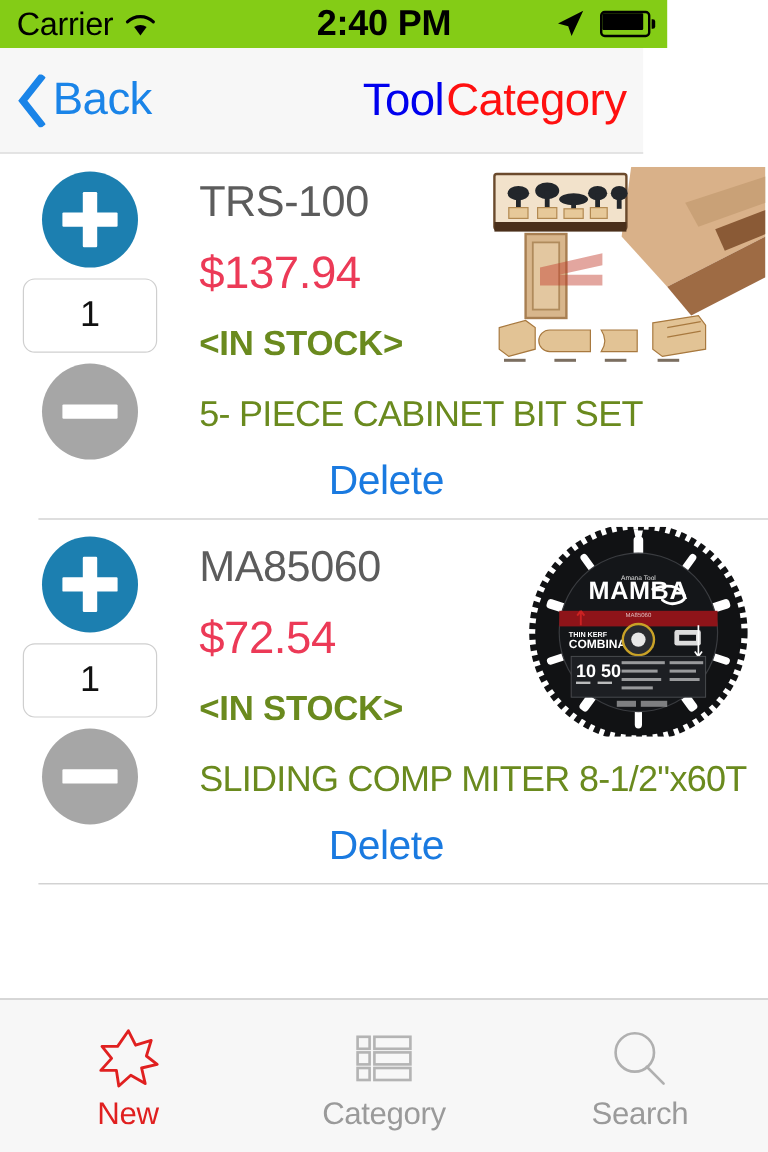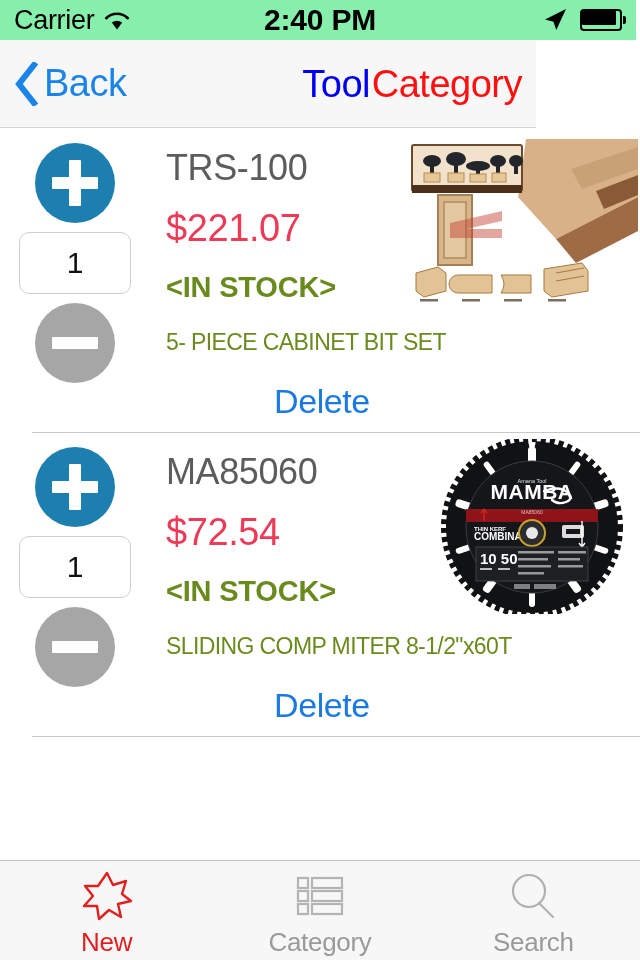--- a/index.html
+++ b/index.html
@@ -6,22 +6,22 @@
   html, body {
     width:640px; height:960px;
     background:#ffffff;
     font-family:"Liberation Sans", sans-serif;
     overflow:hidden;
   }
   #app { position:relative; width:640px; height:960px; background:#fff; }
 
   
   .statusbar{
-    position:absolute; top:0; left:0; width:636px; height:40px;
-    background:#86efac;
+    position:absolute; top:0; left:0; width:556px; height:40px;
+    background:#84cc16;
     display:flex; align-items:center;
   }
   .sb-left{ position:absolute; left:14px; display:flex; align-items:center; gap:9px; }
   .sb-carrier{ font-size:27px; color:#000; letter-spacing:-0.3px; }
   .sb-center{ position:absolute; left:0; width:640px; text-align:center; font-size:30px; font-weight:bold; color:#000; letter-spacing:-0.2px;}
   .sb-right{ position:absolute; right:10px; display:flex; align-items:center; gap:12px; }
   .wifi-icon svg{ display:block; }
   .loc-icon svg{ display:block; }
   .batt{ position:relative; width:46px; height:22px; }
   .batt-body{ position:absolute; left:0; top:0; width:42px; height:22px; border:2px solid #000; border-radius:4px; }
@@ -76,36 +76,36 @@
     background:#fff; border:1px solid #cfcfcf; border-radius:10px;
     display:flex; align-items:center; justify-content:center;
     font-size:30px; color:#111; cursor:text;
   }
 
   
   .info{ position:absolute; left:166px; top:0; width:474px; height:360px; }
   .p-name{ position:absolute; left:0; top:18px; font-size:36px; color:#5c5c5c; letter-spacing:-0.4px; }
   .p-price{ position:absolute; left:0; top:78px; font-size:38px; color:#ec3a57; letter-spacing:-0.4px; }
   .p-stock{ position:absolute; left:0; top:142px; font-size:29px; font-weight:bold; color:#6a8a1e; letter-spacing:-0.2px; }
-  .p-desc{ position:absolute; left:0; top:200px; font-size:23px; color:#6a8a1e; letter-spacing:-0.6px; white-space:nowrap;}
+  .p-desc{ position:absolute; left:0; top:200px; font-size:30px; color:#6a8a1e; letter-spacing:-0.6px; white-space:nowrap;}
   .p-delete{
     position:absolute; left:108px; top:253px;
     font-size:34px; color:#1a7ae0; letter-spacing:-0.4px; cursor:pointer;
   }
 
   
   .thumb{
     position:absolute; right:2px; top:10px; width:232px; height:168px;
     background:#fff; overflow:hidden;
   }
   .thumb svg{ display:block; }
 
   
   .tabbar{
-    position:absolute; left:0; bottom:0; width:640px; height:100px;
+    position:absolute; left:0; bottom:0; width:640px; height:128px;
     background:#f7f7f7; border-top:1px solid #c0c0c0;
     display:flex;
   }
   .tab{
     flex:1; display:flex; flex-direction:column; align-items:center; justify-content:center;
     gap:4px; cursor:pointer; padding-top:6px;
   }
   .tab-ico{ height:54px; display:flex; align-items:center; justify-content:center; }
   .tab-label{ font-size:26px; color:#9a9a9a; letter-spacing:-0.3px; }
   .tab.active .tab-label{ color:#e02020; }
@@ -163,21 +163,21 @@
             <span class="bar-v"></span>
         </div>
         <div class="qty-box">1</div>
         <div class="step-btn step-minus">
           <span class="bar-h"></span>
         </div>
       </div>
 
       <div class="info">
         <div class="p-name">TRS-100</div>
-        <div class="p-price">$221.07</div>
+        <div class="p-price">$137.94</div>
         <div class="p-stock">&lt;IN STOCK&gt;</div>
         <div class="p-desc">5- PIECE CABINET BIT SET</div>
         <div class="p-delete">Delete</div>
       </div>
 
       <div class="thumb">
         <svg width="232" height="168" viewBox="0 0 232 168">
           <rect width="232" height="168" fill="#ffffff"></rect>
 
           <polygon points="120,0 232,0 232,58 150,100 112,58" fill="#d9b189"></polygon>

